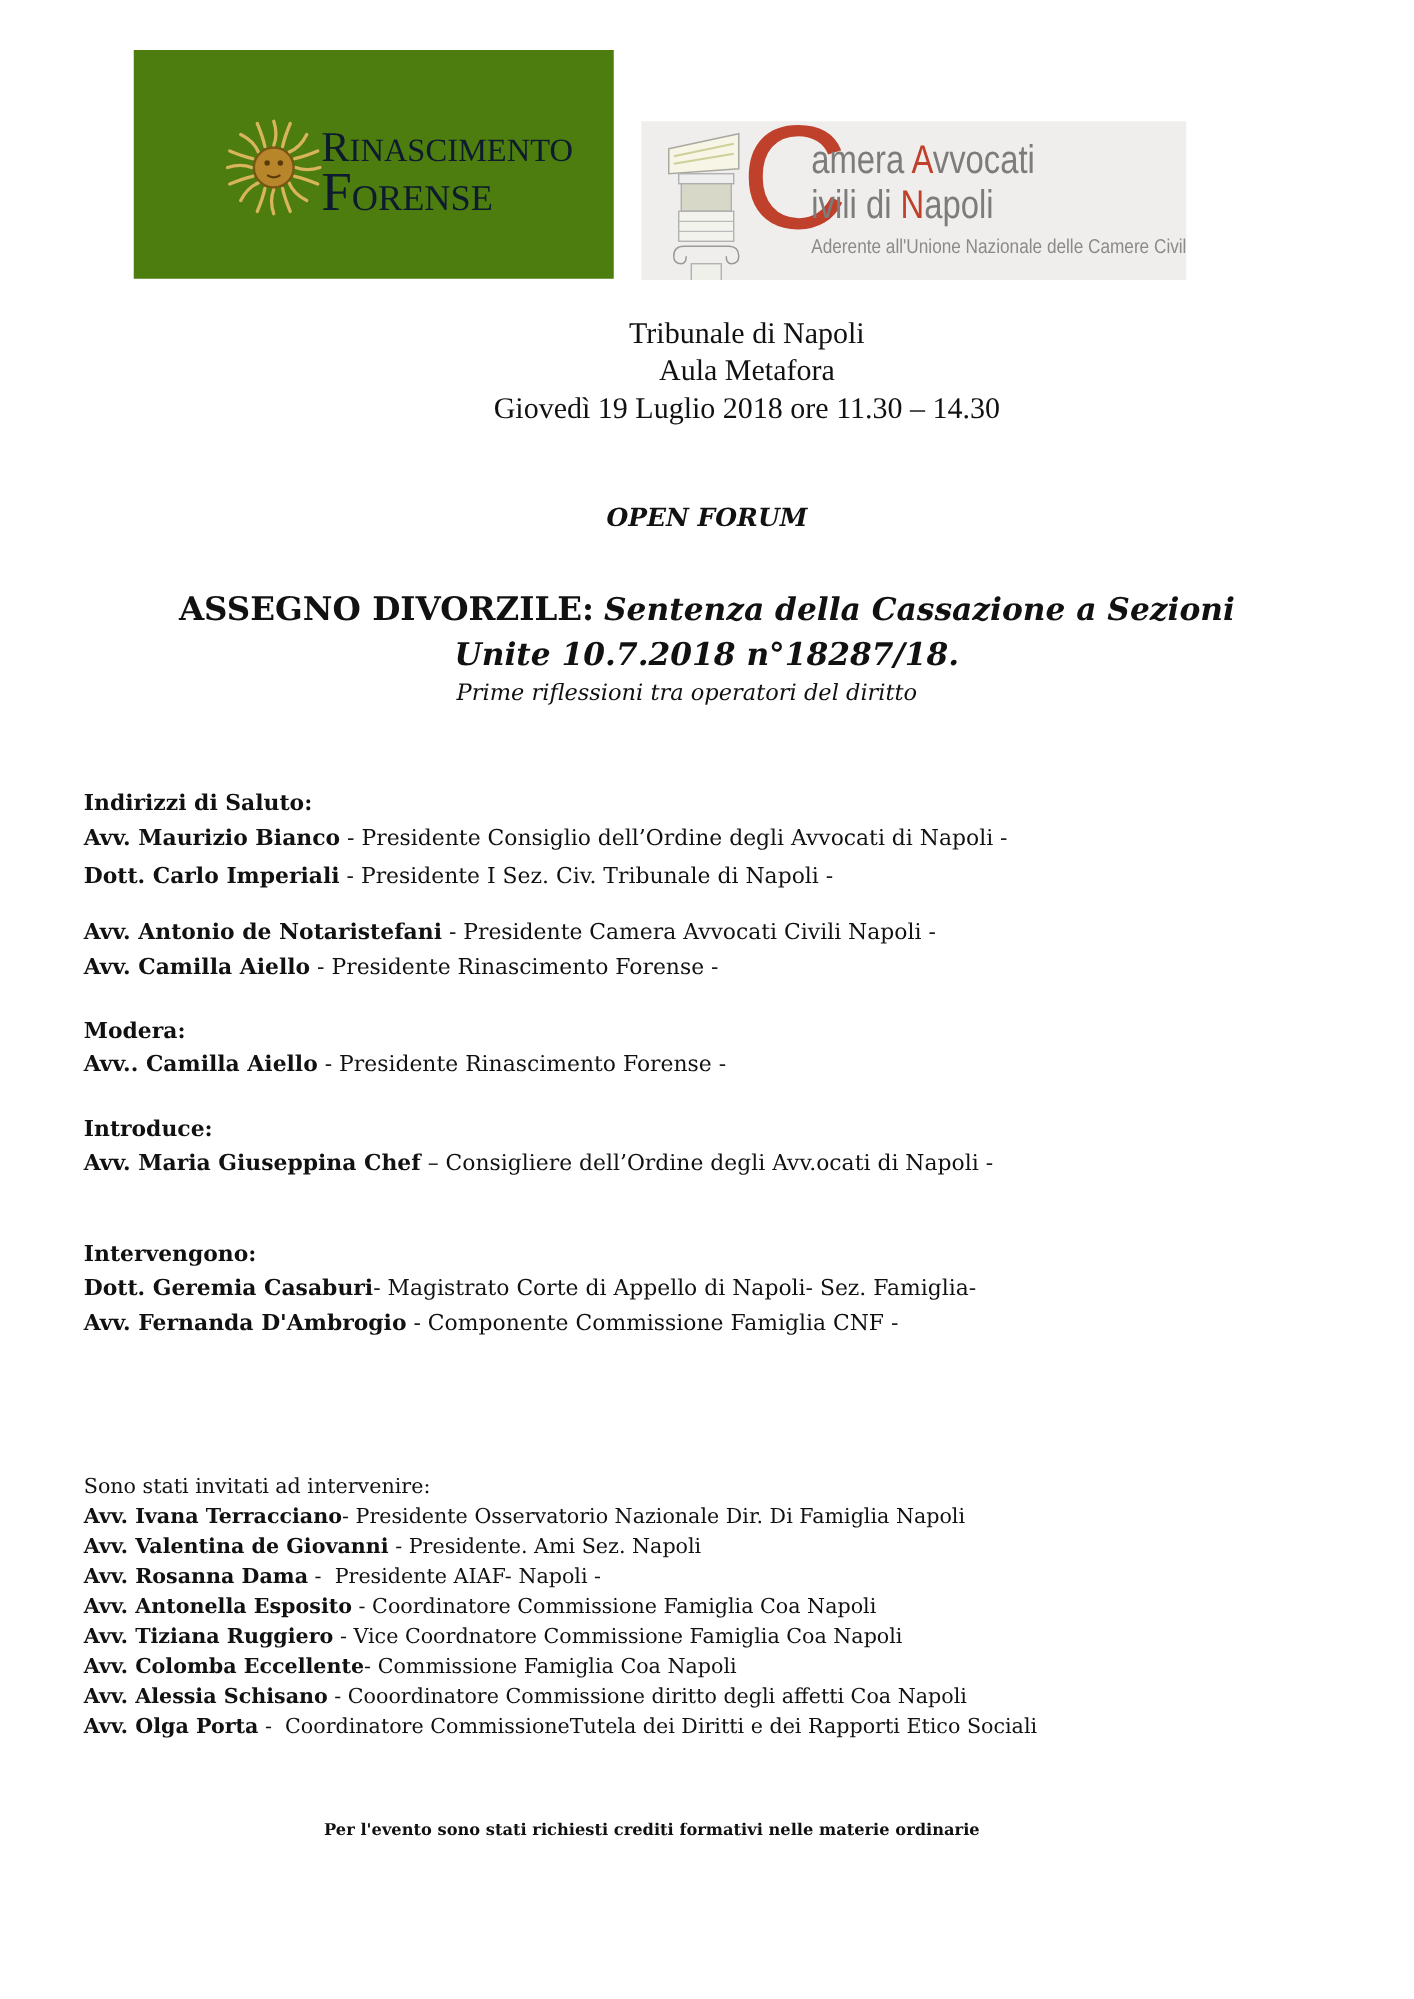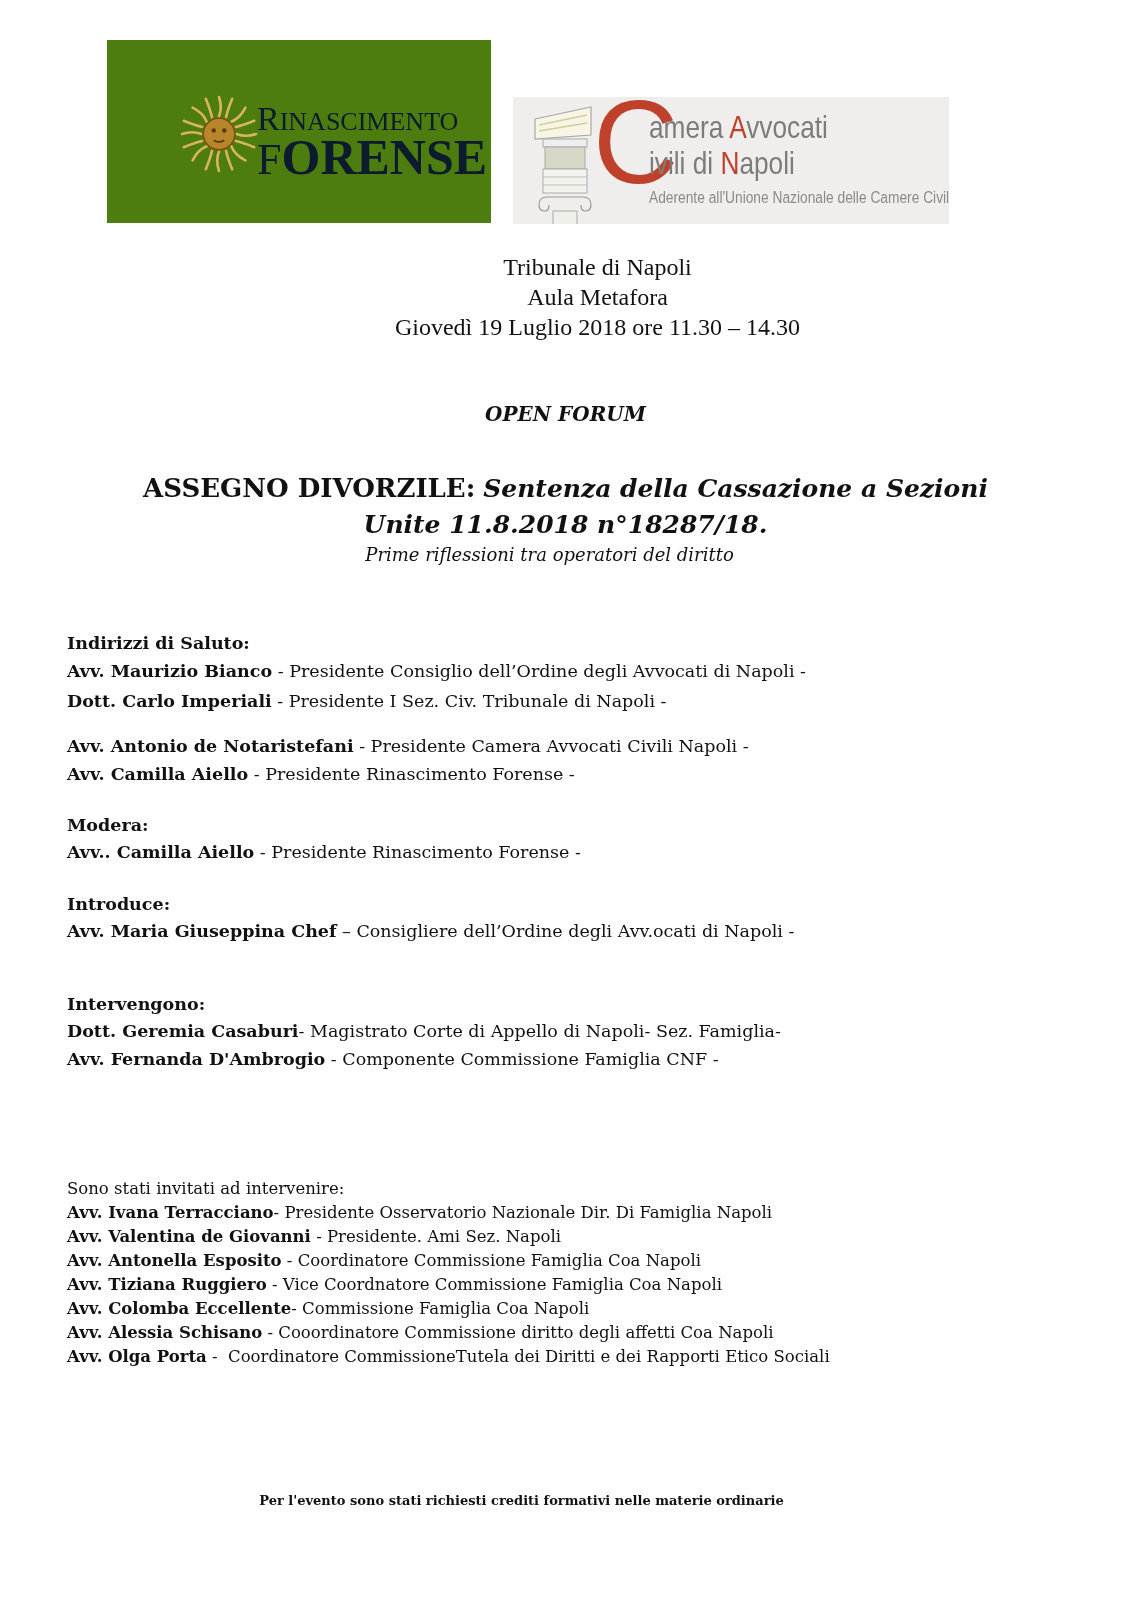--- a/index.html
+++ b/index.html
@@ -4,21 +4,21 @@
 <style>
   html, body { margin: 0; padding: 0; background: #ffffff; }
   body { width: 1131px; height: 1599px; position: relative; overflow: hidden; color: #111; }
 
   
   .logo-rf { position: absolute; left: 107px; top: 40px; width: 384px; height: 183px; background: #4d7c0f; }
   .sun { position: absolute; left: 68px; top: 50px; width: 88px; height: 88px; }
   .rf-text1 { position: absolute; left: 150px; top: 60px; font-family: "Liberation Serif", serif; font-size: 26px; color: #0d1b2e; letter-spacing: 0px; }
   .rf-text1 .big { font-size: 34px; }
   .rf-text2 { position: absolute; left: 150px; top: 88px; font-family: "Liberation Serif", serif; font-size: 44px; color: #0d1b2e; }
-  .rf-text2 .sm { font-size: 50px; font-weight: bold; }
+  .rf-text2 .sm { font-size: 29px; }
 
   .logo-cac { position: absolute; left: 513px; top: 97px; width: 436px; height: 127px; background: #efeeec; overflow: hidden; }
   .column { position: absolute; left: 18px; top: 8px; width: 70px; height: 120px; }
   .bigC { position: absolute; left: 80px; top: -14px; font-family: "Liberation Sans", sans-serif; font-size: 118px; color: #c0412b; line-height: 1; }
   .cac-l1 { position: absolute; left: 136px; top: 12px; font-family: "Liberation Sans", sans-serif; font-size: 32px; color: #7c7c7c; transform: scaleX(0.82); transform-origin: left; white-space: nowrap; }
   .cac-l2 { position: absolute; left: 136px; top: 48px; font-family: "Liberation Sans", sans-serif; font-size: 32px; color: #7c7c7c; transform: scaleX(0.82); transform-origin: left; white-space: nowrap; }
   .red { color: #c0412b; }
   .cac-l3 { position: absolute; left: 136px; top: 92px; font-family: "Liberation Sans", sans-serif; font-size: 16px; color: #8a8a8a; transform: scaleX(0.86); transform-origin: left; white-space: nowrap; }
 
   
@@ -32,21 +32,21 @@
   
   .section { position: absolute; left: 67px; width: 1000px; font-family: "DejaVu Serif", serif; font-size: 17.5px; }
   .section h3 { margin: 0; font-size: 17.5px; font-weight: bold; height: 26px; line-height: 26px; }
   .row { height: 29px; line-height: 29px; white-space: nowrap; }
   .row .name { font-weight: bold; }
   .row .role { transform: scaleX(1); }
   .invited { position: absolute; left: 67px; top: 1177px; width: 1000px; font-family: "DejaVu Serif", serif; font-size: 16.5px; }
   .invited .intro { height: 24px; line-height: 24px; }
   .invited .row { height: 24px; line-height: 24px; }
 
-  .footer { position: absolute; left: 0; width: 1043px; text-align: center; top: 1493px; font-family: "DejaVu Serif", serif; font-weight: bold; font-size: 13px; }
+  .footer { position: absolute; left: 0; width: 1043px; text-align: center; top: 1457px; font-family: "DejaVu Serif", serif; font-weight: bold; font-size: 13px; }
 </style>
 </head>
 <body>
 
 <div class="logo-rf">
   <svg class="sun" viewBox="0 0 100 100">
     <g stroke="#d8b45a" stroke-width="3" fill="none" stroke-linecap="round">
       <path d="M50 8 Q54 20 50 30"></path>
         <path d="M50 92 Q46 80 50 70"></path>
       <path d="M8 50 Q20 46 30 50"></path>
@@ -93,21 +93,21 @@
 <div class="venue">
   <div>Tribunale di Napoli</div>
   <div>Aula Metafora</div>
   <div>Giovedì 19 Luglio 2018 ore 11.30 – 14.30</div>
 </div>
 
 <div class="open-forum">OPEN FORUM</div>
 
 <div class="title">
   <div><span class="t-bold">ASSEGNO DIVORZILE:</span> <span class="t-ital">Sentenza della Cassazione a Sezioni</span></div>
-  <div class="t-ital">Unite 11.8.2018 n°18287/18.</div>
+  <div class="t-ital">Unite 10.7.2018 n°18287/18.</div>
 </div>
 <div class="subtitle">Prime riflessioni tra operatori del diritto</div>
 
 <div class="section" style="top:630px;">
   <h3>Indirizzi di Saluto:</h3>
   <div class="row" style="height:31px;line-height:31px;"><span class="name">Avv. Maurizio Bianco</span><span class="role"> - Presidente Consiglio dell’Ordine degli Avvocati di Napoli -</span></div>
   <div class="row" style="height:28px;line-height:28px;"><span class="name">Dott. Carlo Imperiali</span><span class="role"> - Presidente I Sez. Civ. Tribunale di Napoli -</span></div>
   <div class="row" style="height:28px;line-height:28px;margin-top:17px;"><span class="name">Avv. Antonio de Notaristefani</span><span class="role"> - Presidente Camera Avvocati Civili Napoli -</span></div>
   <div class="row" style="height:28px;line-height:28px;"><span class="name">Avv. Camilla Aiello</span><span class="role"> - Presidente Rinascimento Forense -</span></div>
 </div>
@@ -125,20 +125,21 @@
 <div class="section" style="top:991px;">
   <h3>Intervengono:</h3>
   <div class="row" style="height:28px;line-height:28px;"><span class="name">Dott. Geremia Casaburi</span><span class="role">- Magistrato Corte di Appello di Napoli- Sez. Famiglia-</span></div>
   <div class="row" style="height:28px;line-height:28px;"><span class="name">Avv. Fernanda D'Ambrogio</span><span class="role"> - Componente Commissione Famiglia CNF -</span></div>
 </div>
 
 <div class="invited">
   <div class="intro">Sono stati invitati ad intervenire:</div>
   <div class="row"><span class="name">Avv. Ivana Terracciano</span><span>- Presidente Osservatorio Nazionale Dir. Di Famiglia Napoli</span></div>
   <div class="row"><span class="name">Avv. Valentina de Giovanni</span><span> - Presidente. Ami Sez. Napoli</span></div>
+  <div class="row"><span class="name">Avv. Rosanna Dama</span><span style="white-space:pre;"> -  Presidente AIAF- Napoli -</span></div>
   <div class="row"><span class="name">Avv. Antonella Esposito</span><span> - Coordinatore Commissione Famiglia Coa Napoli</span></div>
   <div class="row"><span class="name">Avv. Tiziana Ruggiero</span><span> - Vice Coordnatore Commissione Famiglia Coa Napoli</span></div>
   <div class="row"><span class="name">Avv. Colomba Eccellente</span><span>- Commissione Famiglia Coa Napoli</span></div>
   <div class="row"><span class="name">Avv. Alessia Schisano</span><span> - Cooordinatore Commissione diritto degli affetti Coa Napoli</span></div>
   <div class="row"><span class="name">Avv. Olga Porta</span><span style="white-space:pre;"> -  Coordinatore CommissioneTutela dei Diritti e dei Rapporti Etico Sociali</span></div>
 </div>
 
 <div class="footer">Per l'evento sono stati richiesti crediti formativi nelle materie ordinarie</div>
 
 </body></html>

